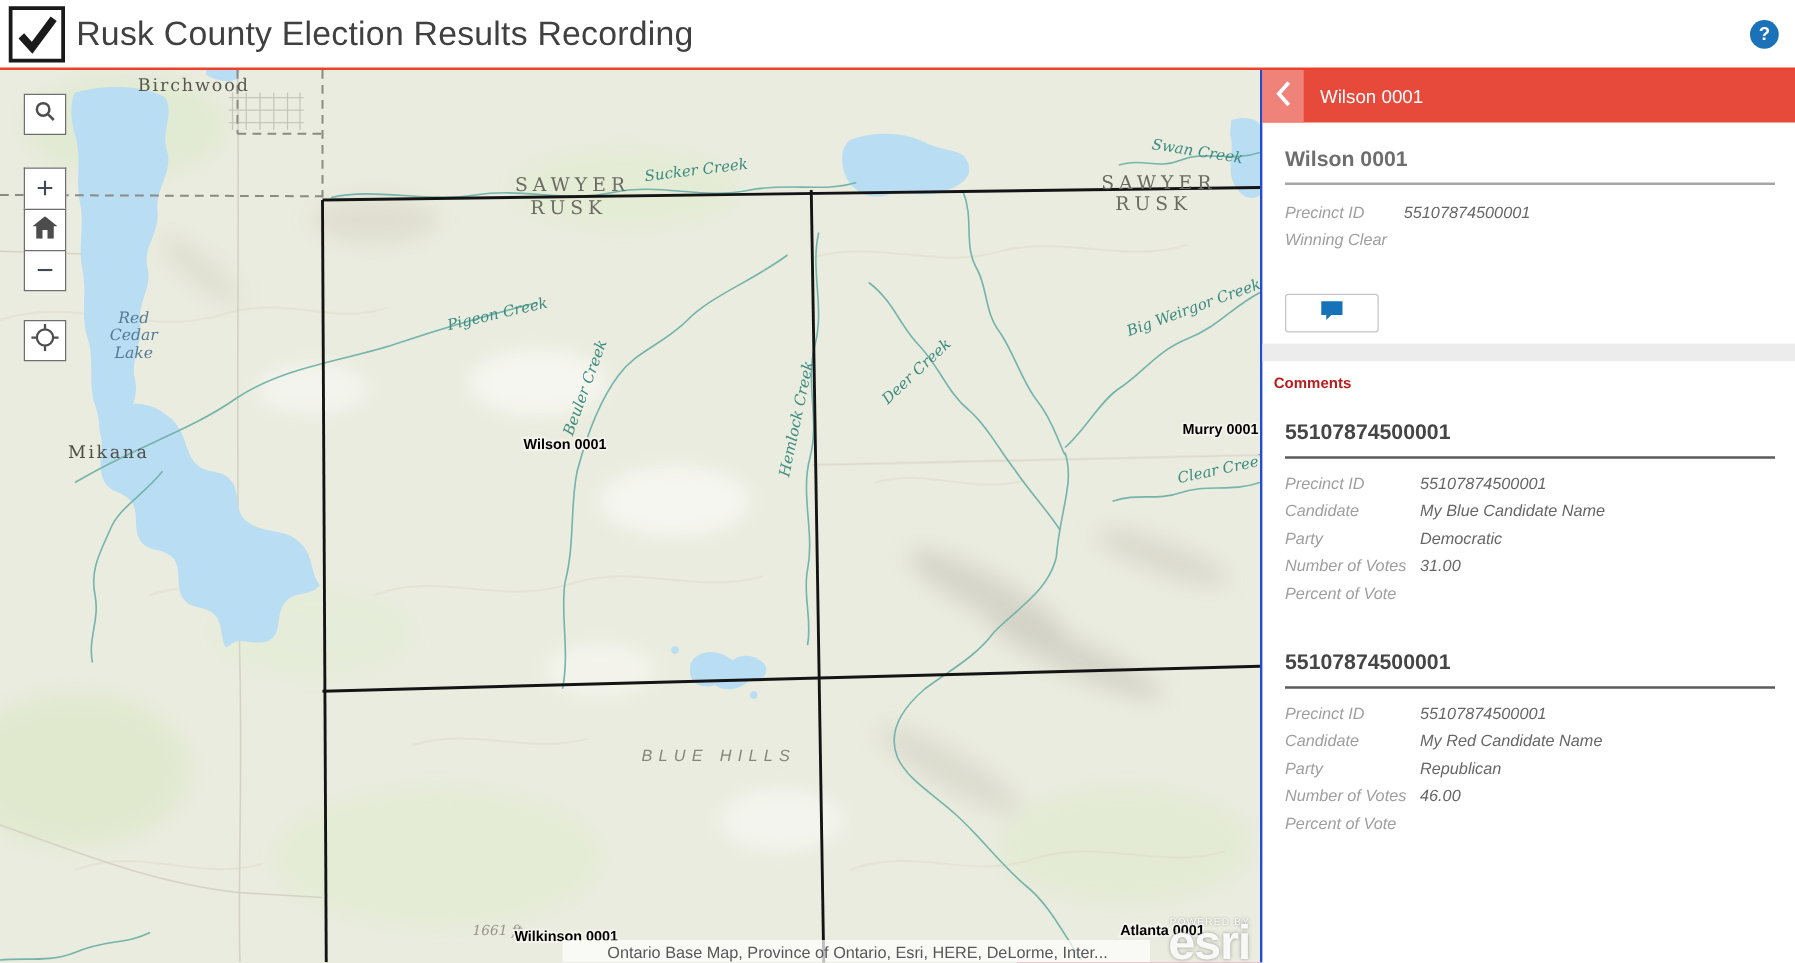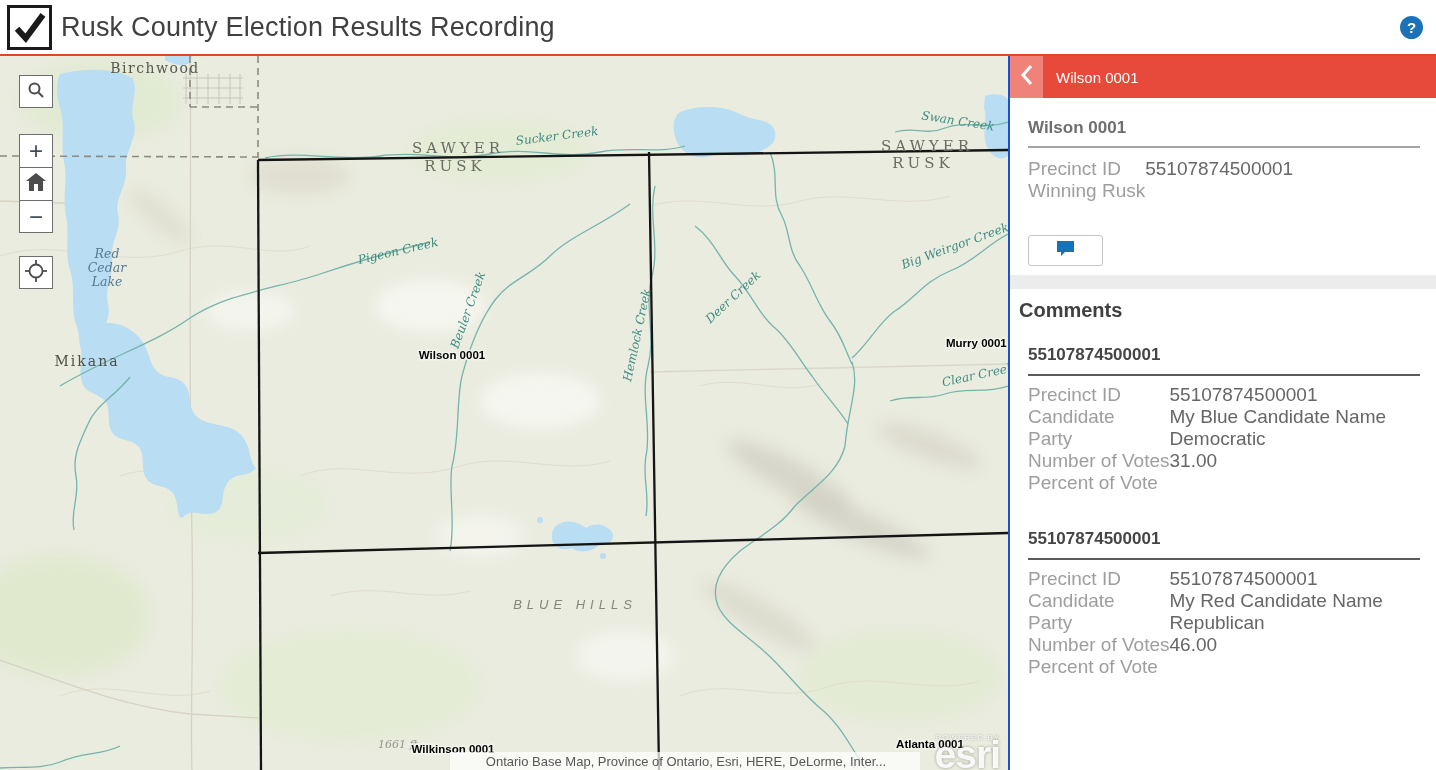--- a/index.html
+++ b/index.html
@@ -41,33 +41,33 @@
   .panel { position:absolute; left:1010px; top:56px; width:426px; height:714px; background:#fff; }
   .panel-header { height:42px; background:#e7493a; display:flex; align-items:center; }
   .back-btn { width:33px; height:42px; background:#ef837a; display:flex; align-items:center;
               justify-content:center; cursor:pointer; flex:0 0 33px; }
   .panel-title { color:#fff; font-size:15px; margin-left:13px; }
 
   .feature-section { padding:20px 16px 0 18px; }
   .feature-title { color:#6e6e6e; font-size:17px; font-weight:bold; }
   .rule-light { border:none; border-top:2px solid #a5a5a5; margin:8px 0 10px 0; }
   .attr-table { width:100%; border-collapse:collapse; }
-  .attr-table td { font-size:19px; padding:0; height:22px; vertical-align:middle; }
+  .attr-table td { font-size:13px; padding:0; height:22px; vertical-align:middle;font-style:italic; }
   .attr-label { color:#9e9e9e; width:95px; padding-right:8px; white-space:nowrap; }
   .attr-value { color:#666; }
   .c-label { width:108px; }
 
   .comment-btn { margin-top:33px; width:75px; height:31px; background:#fff;
                  border:1px solid #c5c5c5; border-radius:3px; display:flex;
                  align-items:center; justify-content:center; cursor:pointer; }
 
   .gray-band { height:14px; background:#ececec; margin-top:9px; }
 
   .comments-section { padding:10px 16px 0 9px; }
-  .comments-heading { color:#404040; font-size:20px; font-weight:bold; }
+  .comments-heading { color:#b91c1c; font-size:12px; font-weight:bold; }
   .comment-card { margin-left:9px; margin-top:23px; }
   .card-title { color:#454545; font-size:17px; font-weight:bold; }
   .rule-dark { border:none; border-top:2px solid #5b5b5b; margin:9px 0 8px 0; }
 </style>
 </head>
 <body>
 
 <div id="app">
 
   <div class="header">
@@ -277,21 +277,21 @@
     <div class="feature-section">
       <div class="feature-title">Wilson 0001</div>
       <hr class="rule-light">
       <table class="attr-table">
         <tbody>
             <tr>
           <td class="attr-label">Precinct ID</td>
           <td class="attr-value">55107874500001</td>
             </tr>
         <tr>
-          <td class="attr-label">Winning Rusk</td>
+          <td class="attr-label">Winning Clear</td>
           <td class="attr-value"></td>
             </tr>
       </tbody>
         </table>
 
       <div class="comment-btn">
         <span>
           <svg width="19" height="17" viewBox="0 0 19 17">
               <path d="M1,1 L18,1 L18,12 L9,12 L5,16 L5,12 L1,12 Z" fill="#1673b8"></path>
             </svg>

